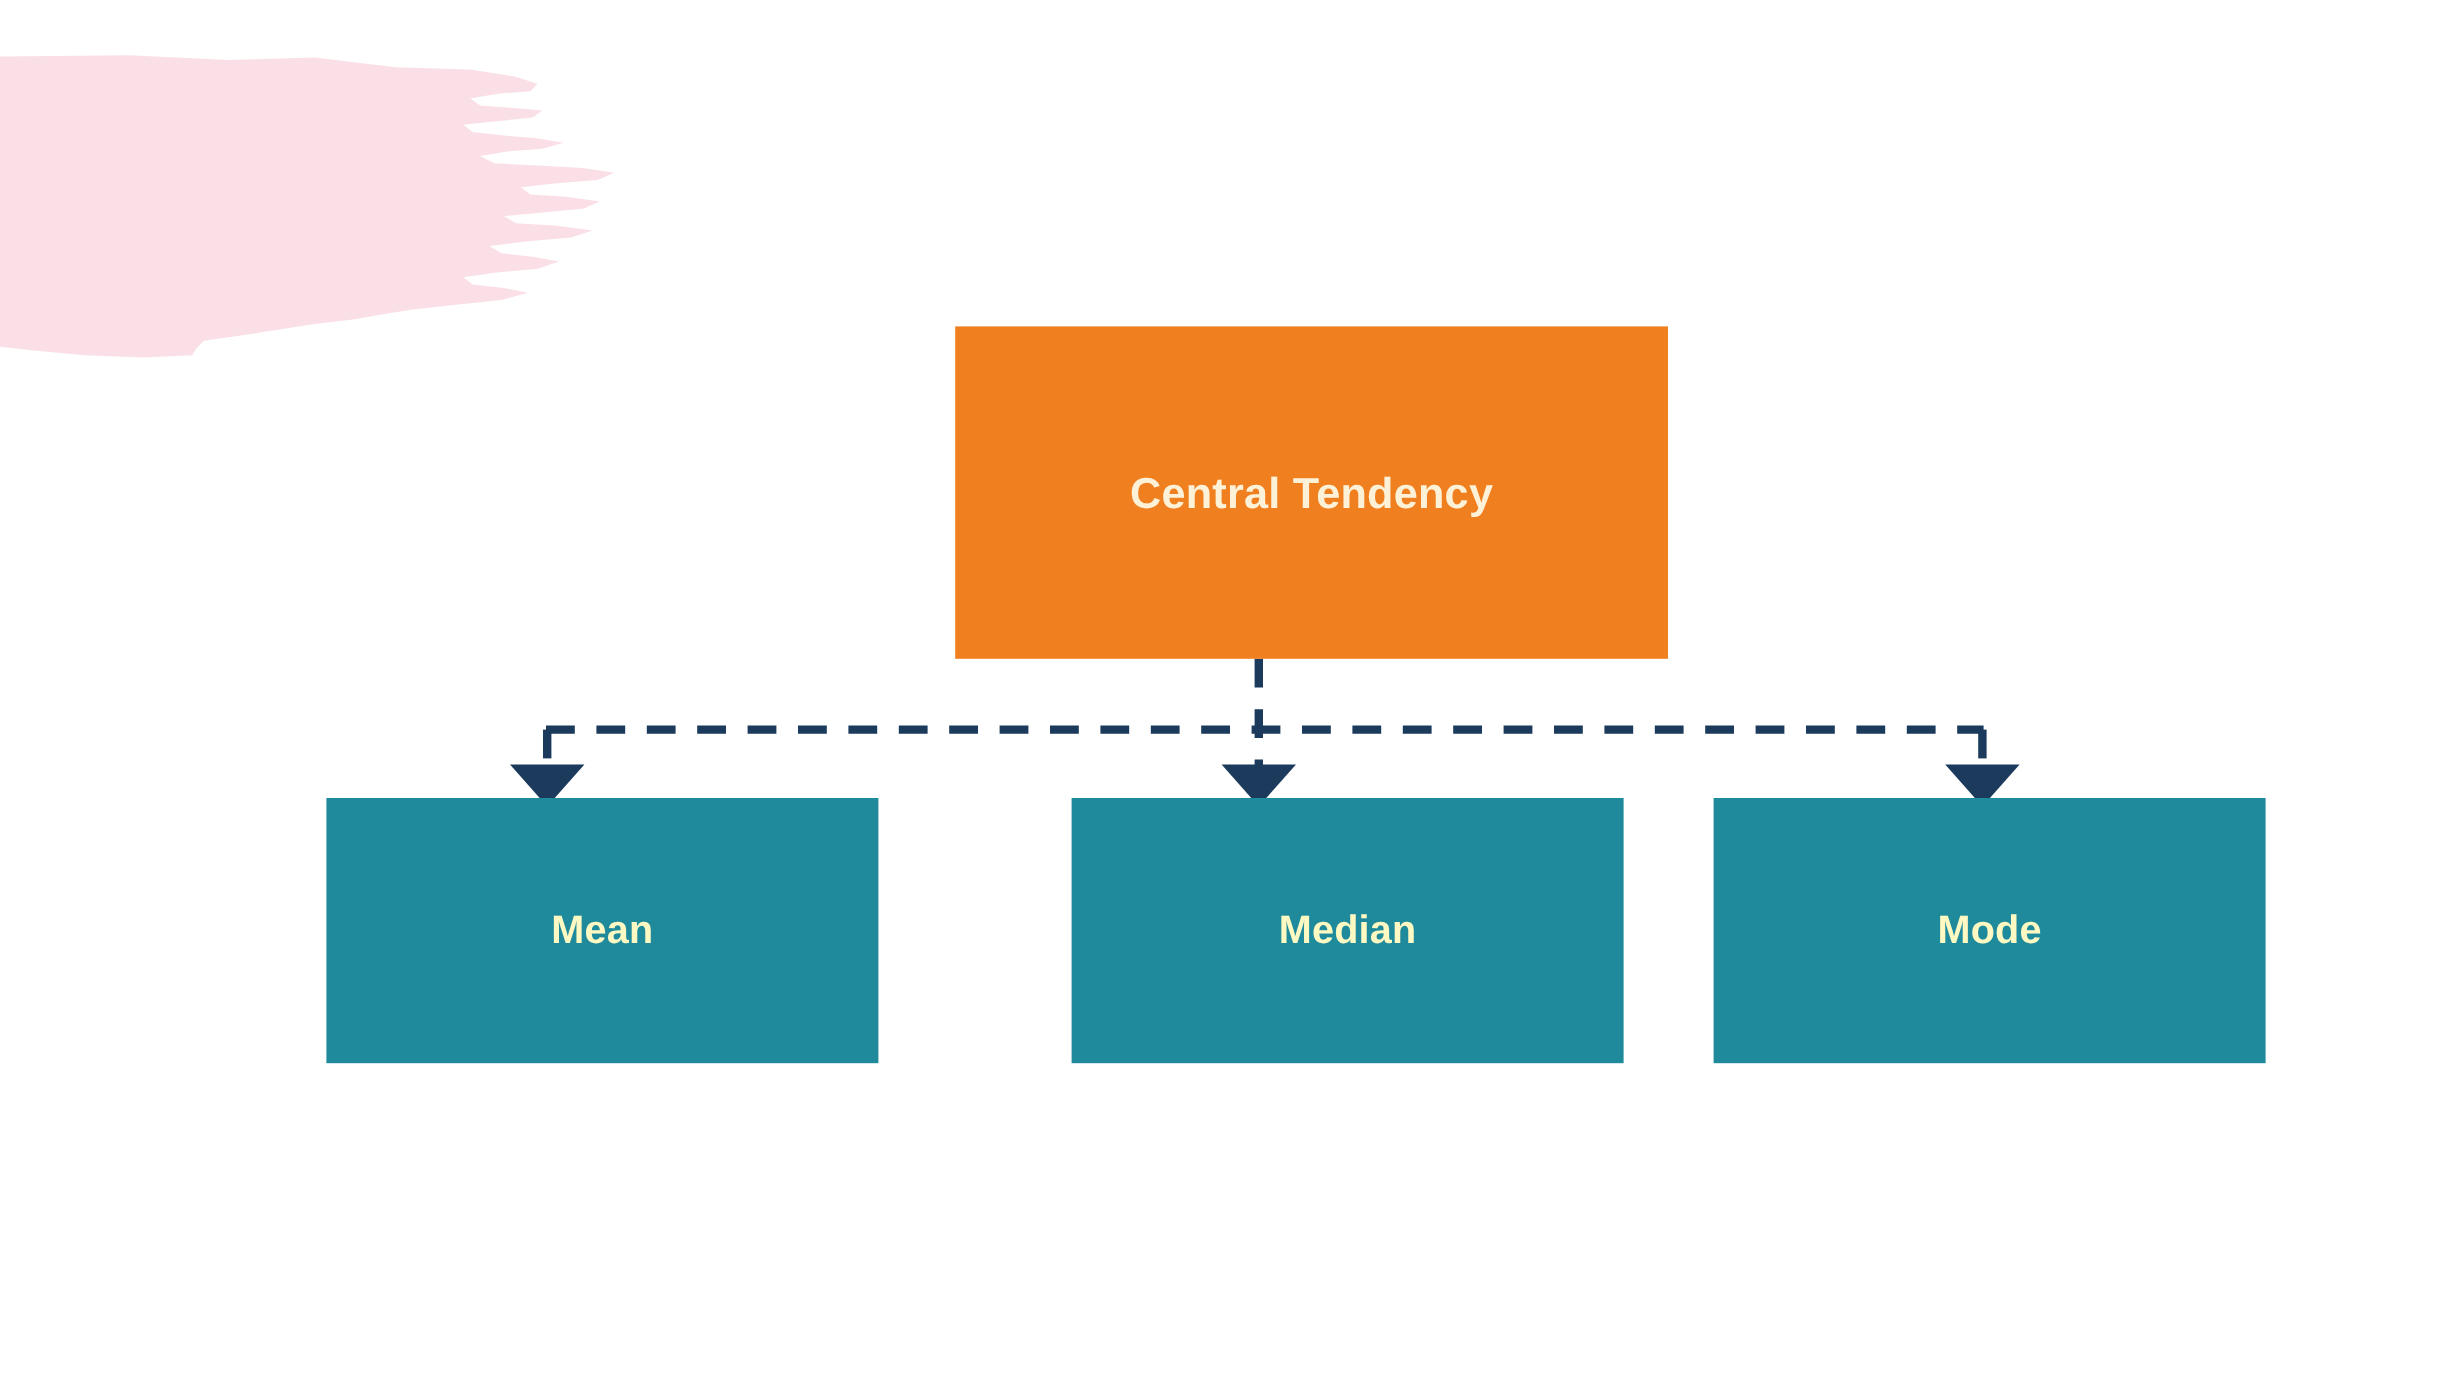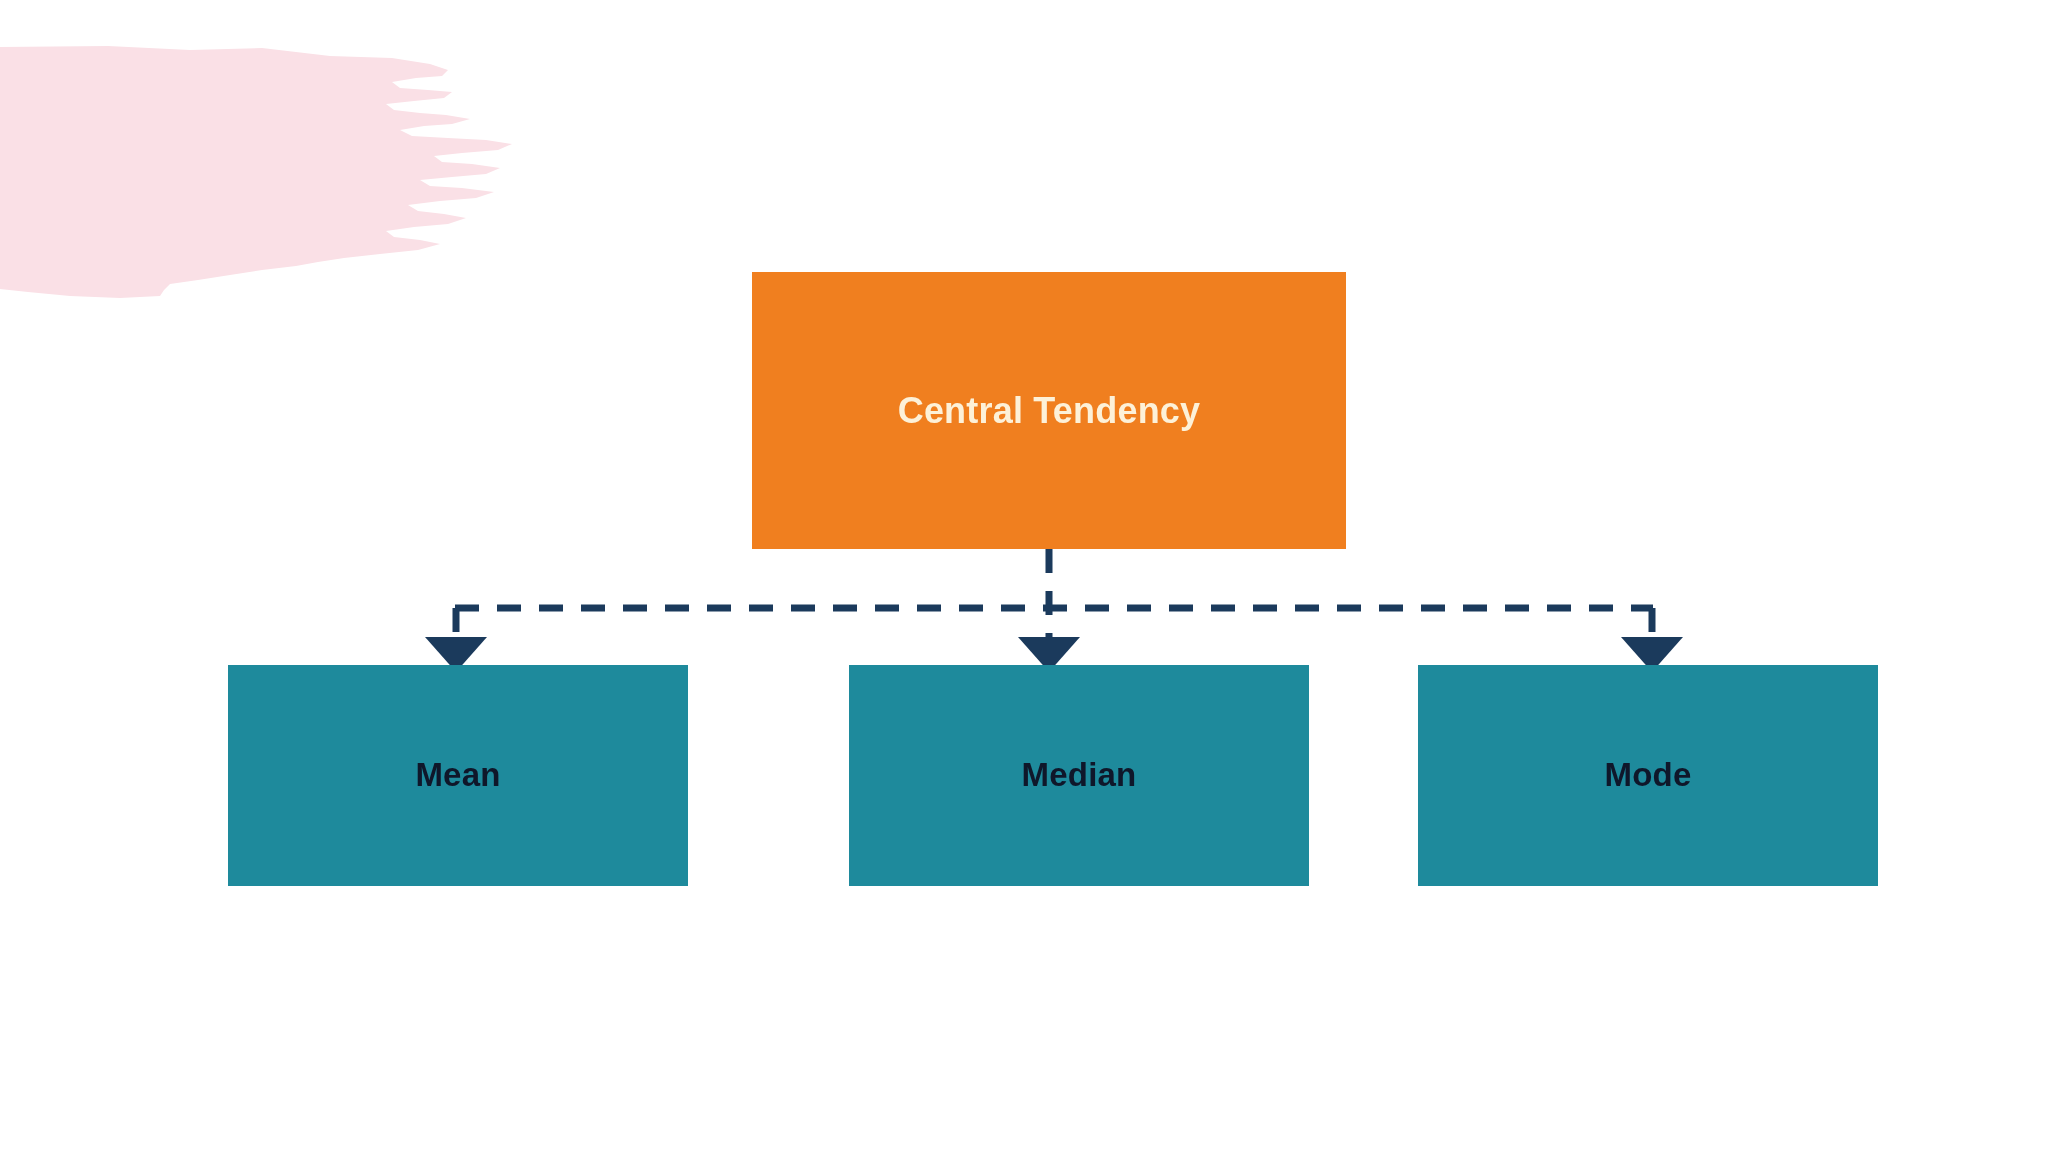--- a/index.html
+++ b/index.html
@@ -40,20 +40,21 @@
   }
 
   
   .node {
     position: absolute;
     display: flex;
     align-items: center;
     justify-content: center;
     box-sizing: border-box;
     text-align: center;
+    margin-left: 44px;
   }
   .node-label {
     font-weight: bold;
     letter-spacing: 0.2px;
     line-height: 1.1;
     white-space: nowrap;
   }
 
   .node-root {
     left: 752px;
@@ -67,26 +68,26 @@
     font-size: 36px;
   }
 
   .node-child {
     top: 665px;
     height: 221px;
     width: 460px;
     background: #1E8A9C;
   }
   .node-child .node-label {
-    color: #0f172a;
+    color: #fef9c3;
     font-size: 33px;
   }
   .node-child-0 { left: 228px; }
   .node-child-1 { left: 849px; }
-  .node-child-2 { left: 1418px; }
+  .node-child-2 { left: 1384px; }
 </style>
 </head>
 <body>
 
 <div id="stage">
 
   <svg class="brush" viewBox="0 0 560 320" xmlns="http://www.w3.org/2000/svg" aria-hidden="true">
     <path d="M0,47
              L108,46 L190,50 L262,48 L330,56 L392,58 L430,64 L448,70
              L442,76 L416,78 L392,82 L400,88 L428,90 L452,92 L444,98

